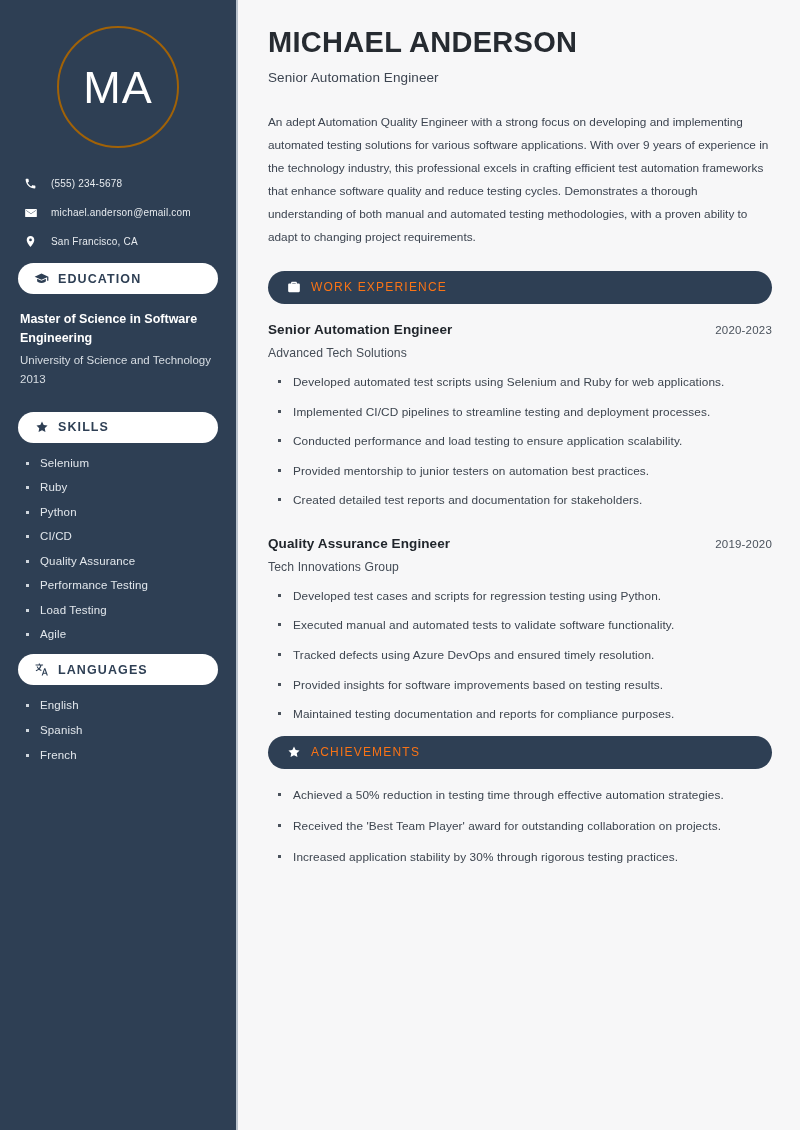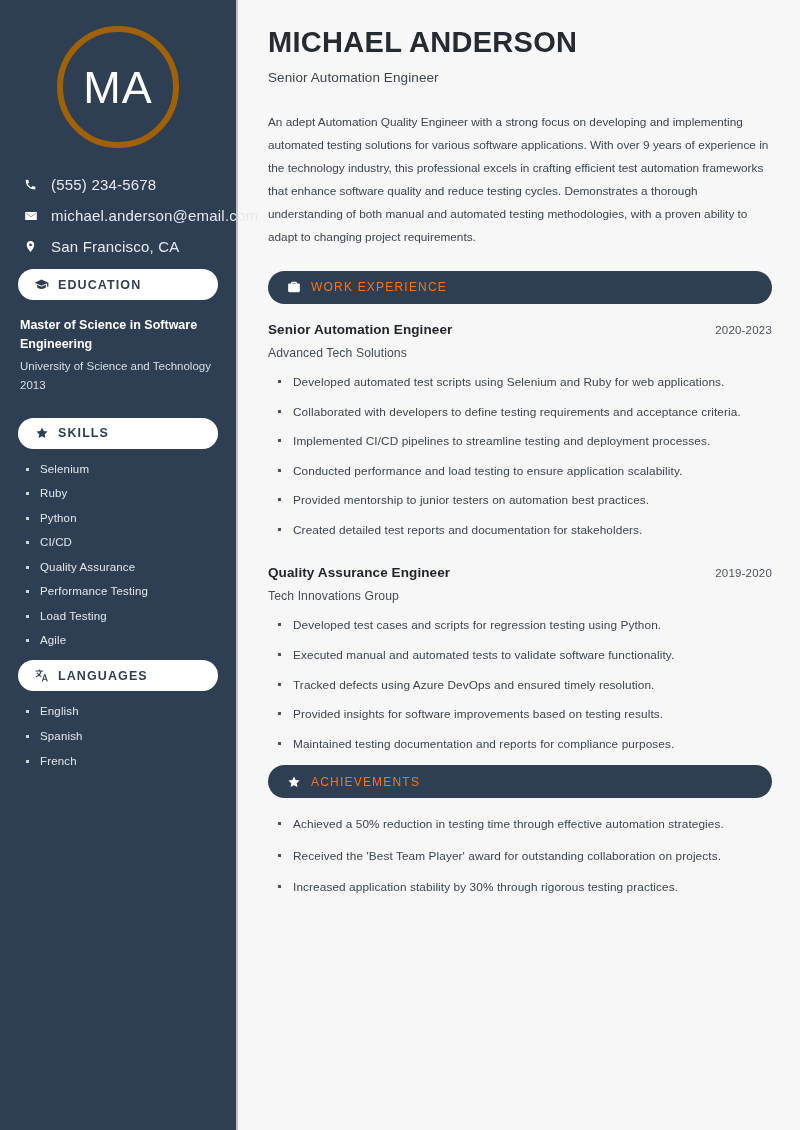--- a/index.html
+++ b/index.html
@@ -34,21 +34,21 @@
   .avatar-wrap {
     display: flex;
     justify-content: center;
     padding-top: 26px;
     padding-bottom: 24px;
   }
   .avatar {
     width: 122px;
     height: 122px;
     border-radius: 50%;
-    border: 6px solid #a16207;
+    border: 2px solid #a16207;
     display: flex;
     align-items: center;
     justify-content: center;
   }
   .avatar-initials {
     color: #ffffff;
     font-size: 45px;
     font-weight: 400;
     letter-spacing: 1px;
     line-height: 1;
@@ -92,21 +92,21 @@
   .contact-icon {
     width: 15px;
     height: 15px;
     flex: 0 0 15px;
     display: flex;
     align-items: center;
     justify-content: center;
   }
   .contact-text {
     color: #e6eaee;
-    font-size: 15px;
+    font-size: 10px;
     letter-spacing: 0.2px;
   }
 
   .edu-block { padding-left: 2px; padding-top: 2px; }
   .edu-degree {
     color: #ffffff;
     font-size: 12.5px;
     font-weight: bold;
     line-height: 1.55;
     margin-bottom: 2px;
@@ -366,21 +366,20 @@
     </div>
 
     <div class="job">
       <div class="job-head">
         <span class="job-role">Senior Automation Engineer</span>
         <span class="job-dates">2020-2023</span>
       </div>
       <div class="job-company">Advanced Tech Solutions</div>
       <ul class="bullets">
         <li>Developed automated test scripts using Selenium and Ruby for web applications.</li>
-        <li>Collaborated with developers to define testing requirements and acceptance criteria.</li>
         <li>Implemented CI/CD pipelines to streamline testing and deployment processes.</li>
         <li>Conducted performance and load testing to ensure application scalability.</li>
         <li>Provided mentorship to junior testers on automation best practices.</li>
         <li>Created detailed test reports and documentation for stakeholders.</li>
       </ul>
     </div>
 
     <div class="job-gap"></div>
 
     <div class="job">

